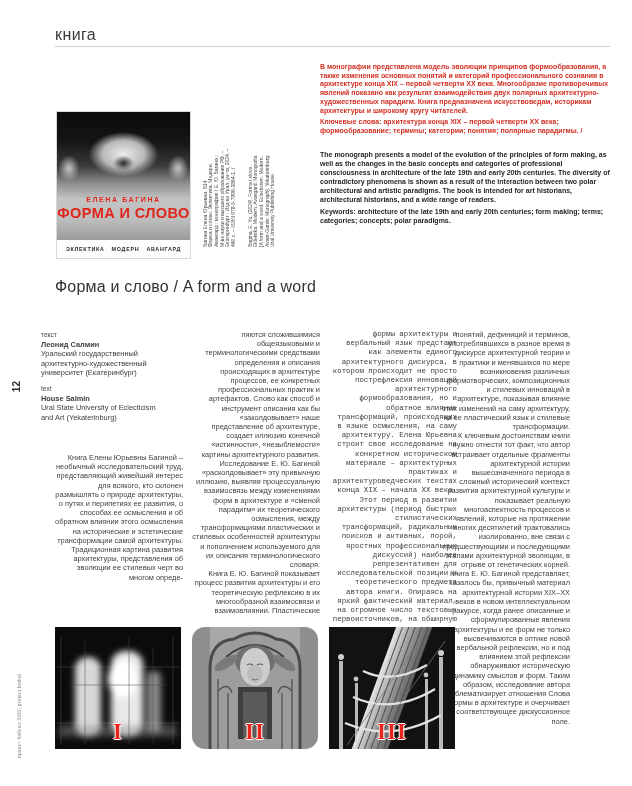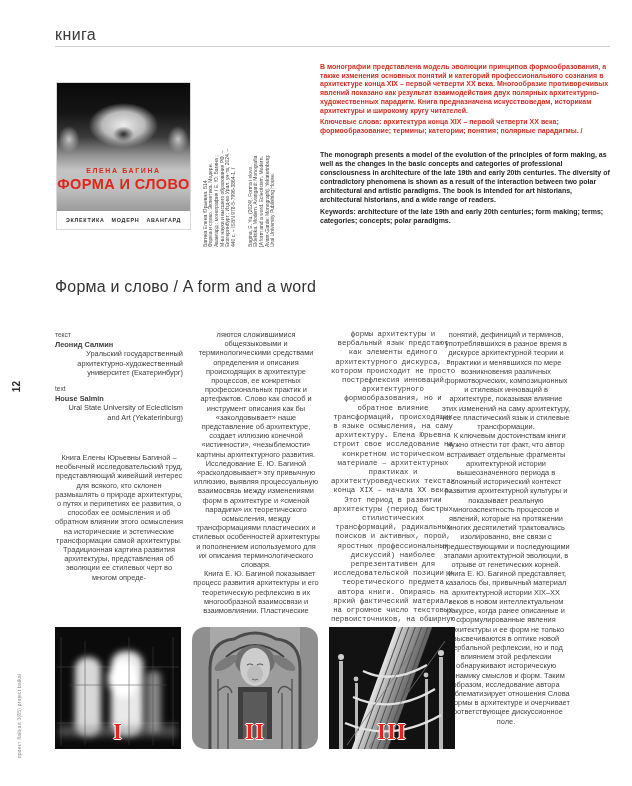--- a/index.html
+++ b/index.html
@@ -8,21 +8,21 @@
 
   .section-label{position:absolute;left:55px;top:26px;font-size:16px;letter-spacing:.4px;color:#3a3a3a;}
   .header-rule{position:absolute;left:55px;top:46px;width:555px;border-top:1px solid #cfcfcf;}
 
   
   .vert{writing-mode:vertical-rl;transform:rotate(180deg);}
   .page-number{position:absolute;left:11px;top:381px;font-size:10px;font-weight:bold;color:#2e2e2e;}
   .edition-note{position:absolute;left:17px;top:648px;height:110px;font-size:4.8px;color:#8a8a8a;letter-spacing:.3px;}
 
   
-  .cover{position:absolute;left:57px;top:83px;width:133px;height:146px;box-shadow:0 0 0 1px #d8d8d8;}
+  .cover{position:absolute;left:57px;top:112px;width:133px;height:146px;box-shadow:0 0 0 1px #d8d8d8;}
   .cover-photo{position:relative;width:133px;height:128px;
     background-color:#161616;
     background-image:
       radial-gradient(ellipse 15px 11px at 50% 40%, #2a2a2a 0%, rgba(42,42,42,0) 70%),
       radial-gradient(ellipse 47px 30px at 50% 33%, #ececec 0%, #b9b9b9 45%, rgba(70,70,70,0) 74%),
       radial-gradient(ellipse 15px 19px at 9% 44%, #c6c6c6 0%, rgba(40,40,40,0) 70%),
       radial-gradient(ellipse 15px 19px at 91% 44%, #c6c6c6 0%, rgba(40,40,40,0) 70%),
       linear-gradient(to bottom, #0a0a0a 0%, #161616 24%, #3a3a3a 42%, #8f8f8f 56%, #c3c3c3 68%, #bdbdbd 84%, #9a9a9a 100%);}
   .cover-author{position:absolute;left:0;top:84px;width:100%;text-align:center;
     font-size:7px;font-weight:bold;letter-spacing:1.6px;color:#e0251b;}
@@ -42,27 +42,27 @@
   .abstract-ru{position:absolute;left:320px;top:63px;width:292px;color:#d23024;
     font-size:7px;font-weight:bold;line-height:8.7px;}
   .abstract-en{position:absolute;left:320px;top:150px;width:292px;color:#262626;
     font-size:7px;font-weight:bold;line-height:9px;}
   .abstract-ru p,.abstract-en p{margin:0;}
   .abstract-ru p + p{margin-top:3px;}
   .abstract-en p + p{margin-top:3px;}
 
   .article-title{position:absolute;left:55px;top:278px;font-size:16px;color:#333;letter-spacing:.2px;text-align:center;}
 
-  .byline{position:absolute;left:55px;top:330px;width:128px;font-size:7.4px;line-height:9.2px;color:#3d3d3d;}
+  .byline{position:absolute;left:41px;top:330px;width:128px;font-size:7.4px;line-height:9.2px;color:#3d3d3d;}
   .byline .lbl{font-size:6.6px;margin-bottom:1px;color:#4a4a4a;}
   .byline .nm{font-weight:bold;}
-  .byline .aff{margin-bottom:7px;text-align:right;}
+  .byline .aff{margin-bottom:7px;}
 
   .bodycol{position:absolute;width:128px;font-size:7.4px;line-height:9.2px;color:#3f3f3f;
-    white-space:pre-line;text-align:center;}
+    white-space:pre-line;text-align:right;}
   .c1{left:55px;top:453px;}
   .c2{left:192px;top:330px;height:294px;overflow:hidden;}
   .c3{left:329px;top:330px;height:294px;overflow:hidden;font-family:Liberation Mono, monospace;}
   .c4{left:442px;top:330px;max-height:428px;overflow:hidden;}
 
   
   .figure{position:absolute;top:627px;width:126px;height:122px;overflow:hidden;}
   .f1{left:55px;} .f2{left:192px;border-radius:13px;} .f3{left:329px;}
   .figure svg{display:block;width:126px;height:122px;}
   .numeral{position:absolute;left:50%;bottom:6px;transform:translateX(-50%);

